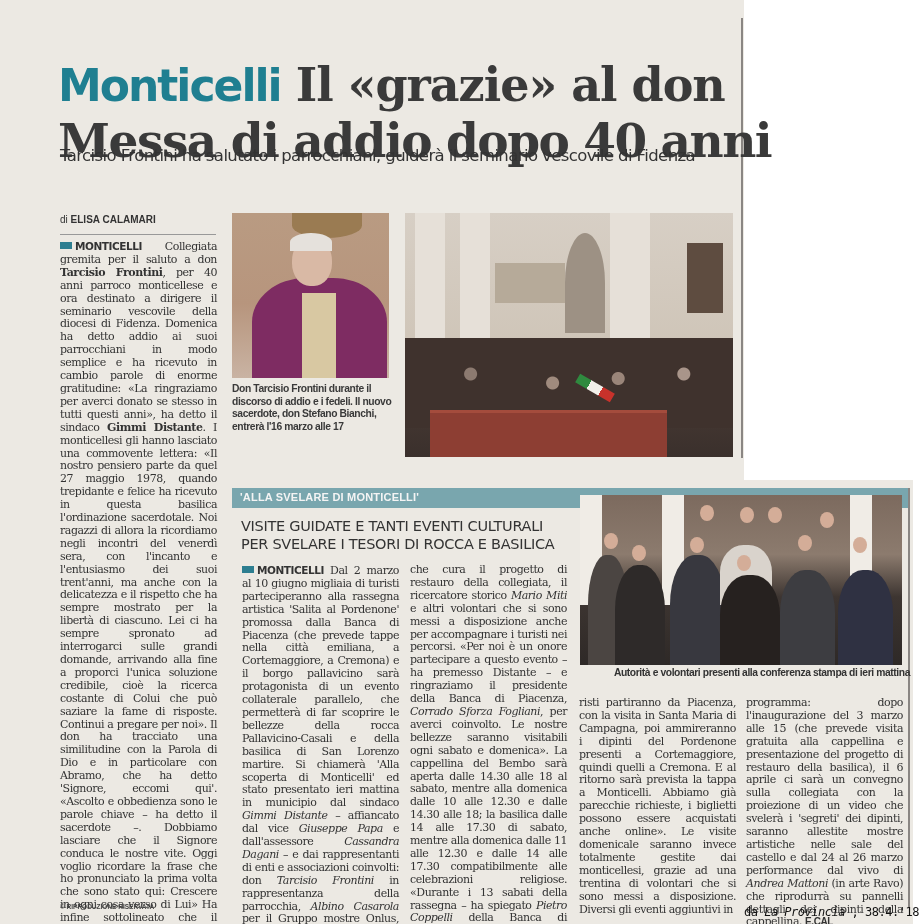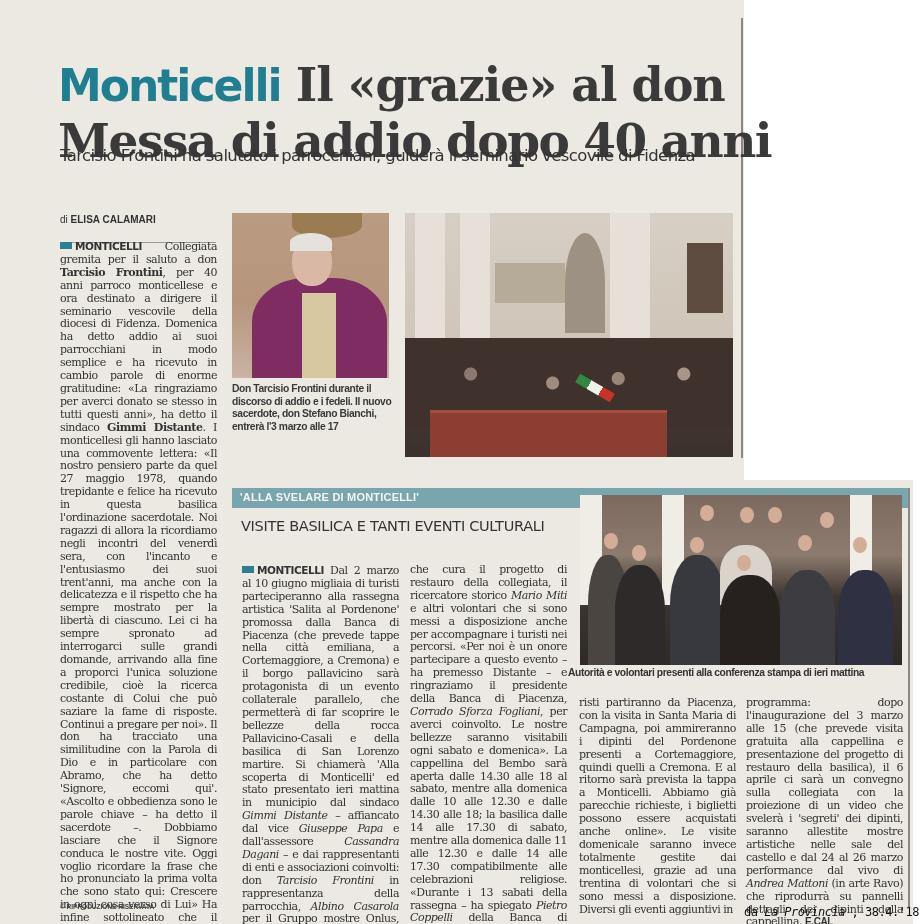--- a/index.html
+++ b/index.html
@@ -5,21 +5,21 @@
   * { margin:0; padding:0; box-sizing:border-box; }
   body { width:920px; height:924px; background:#ffffff; position:relative; overflow:hidden; font-family:"DejaVu Serif", serif; color:#2b2b2b; }
   .clip { position:absolute; left:0; top:0; width:744px; height:480px; background:#ece9e3; }
   .clip2 { position:absolute; left:0; top:480px; width:913px; height:444px; background:#ece9e3; }
   .vline { position:absolute; left:741px; top:18px; width:2px; height:440px; background:#8a8683; }
   .headline { position:absolute; left:58px; top:18px; width:690px; font-family:"DejaVu Serif", serif; font-weight:bold; color:#3a3a3a;margin-top:40px; }
   .hl1 { font-size:46px; line-height:54px; letter-spacing:-1px; white-space:nowrap; }
   .hl1 .place { font-family:"DejaVu Sans", sans-serif; color:#1f7f91; letter-spacing:-2px; font-size:44px; }
   .hl2 { font-size:47px; line-height:56px; letter-spacing:-1.5px; white-space:nowrap; }
   .sub { position:absolute; left:60px; top:145px; font-family:"DejaVu Sans", sans-serif; font-size:16.5px; line-height:22px; color:#333; letter-spacing:-0.6px; white-space:nowrap; }
-  .byline { position:absolute; left:60px; top:214px; width:156px; font-family:"Liberation Sans", sans-serif; font-size:10px; font-weight:bold; border-bottom:1px solid #999; padding-bottom:17px; color:#333; }
+  .byline { position:absolute; left:60px; top:214px; width:156px; font-family:"Liberation Sans", sans-serif; font-size:10px; font-weight:bold; border-bottom:1px solid #999; padding-bottom:9px; color:#333; }
   .byline .di { font-weight:normal; }
   .col1 { position:absolute; left:60px; top:240px; width:157px; font-family:"DejaVu Serif", serif; font-size:11px; line-height:12.9px; color:#333; text-align:justify; letter-spacing:-0.45px; }
   .sq { display:inline-block; width:12px; height:7px; background:#2d7e90; margin-right:3px; vertical-align:1px; }
   .kicker { font-family:"DejaVu Sans", sans-serif; font-weight:bold; font-size:10.5px; }
   .repro { position:absolute; left:60px; top:903px; font-family:"Liberation Sans", sans-serif; font-size:6.5px; font-weight:bold; color:#444; }
   .photo { position:absolute; overflow:hidden; }
   .p1 { left:232px; top:213px; width:157px; height:165px; background:linear-gradient(180deg,#b99b82 0%,#b7957d 55%,#c9b3a3 100%); }
   .p1 .head { position:absolute; left:60px; top:23px; width:40px; height:50px; border-radius:50% 50% 45% 45%; background:#d9b9a5; }
   .p1 .hair { position:absolute; left:58px; top:20px; width:42px; height:18px; border-radius:50% 50% 0 0; background:#e5e1dc; }
   .p1 .robe { position:absolute; left:20px; top:65px; width:135px; height:110px; border-radius:40% 40% 0 0; background:#7e2c62; }
@@ -41,21 +41,21 @@
   .c2, .c3, .c4, .c5 { position:absolute; font-family:"DejaVu Serif", serif; font-size:11px; line-height:12.9px; color:#333; text-align:justify; letter-spacing:-0.45px; }
   .c2 { left:242px; top:564px; width:157px; }
   .c3 { left:410px; top:564px; width:157px; }
   .c4 { left:579px; top:697px; width:157px; }
   .c5 { left:746px; top:697px; width:157px; }
   .c2 i, .c3 i, .c4 i, .c5 i { font-style:italic; }
   .p3 { left:580px; top:495px; width:322px; height:170px; background:linear-gradient(180deg,#7c6a5e 0%,#8c7b6e 35%,#3d3531 60%,#2e2927 100%); }
   .p3 .pillar { position:absolute; top:0; width:22px; height:110px; background:#f0ece6; }
   .p3 .person { position:absolute; border-radius:45% 45% 0 0; }
   .p3 .face { position:absolute; width:14px; height:16px; border-radius:50%; background:#d4ad98; }
-  .cap3 { position:absolute; left:568px; top:667px; width:330px; font-family:"Liberation Sans", sans-serif; font-size:10.3px; font-weight:bold; color:#333; letter-spacing:-0.4px; white-space:nowrap; }
+  .cap3 { position:absolute; left:580px; top:667px; width:330px; font-family:"Liberation Sans", sans-serif; font-size:10.3px; font-weight:bold; color:#333; letter-spacing:-0.4px; white-space:nowrap;text-align:right; }
   .source { position:absolute; left:744px; top:905px; font-family:"DejaVu Sans Mono", monospace; font-size:12px; color:#111; letter-spacing:-0.5px; white-space:nowrap; }
   .source i { font-style:italic;margin-top:12px; }
   .sig { font-family:"Liberation Sans", sans-serif; font-weight:bold; font-size:10px; }
 </style>
 </head>
 <body>
 
 <div class="clip"></div>
 <div class="clip2"></div>
 <div class="vline"></div>
@@ -82,40 +82,41 @@
 </div>
 <div class="repro">© RIPRODUZIONE RISERVATA</div>
 
 <div class="photo p1">
   <div class="ornament"></div>
   <div class="robe"></div>
   <div class="stole"></div>
   <div class="head"></div>
   <div class="hair"></div>
 </div>
-<div class="cap1">Don Tarcisio Frontini durante il discorso di addio e i fedeli. Il nuovo sacerdote, don Stefano Bianchi, entrerà l'3 marzo alle 17</div>
+<div class="cap1">Don Tarcisio Frontini durante il discorso di addio e i fedeli. Il nuovo sacerdote, don Stefano Bianchi, entrerà l'16 marzo alle 17</div>
 
 <div class="photo p2">
   <div class="col" style="left:10px"></div>
   <div class="col" style="left:55px"></div>
   <div class="col" style="left:205px;width:40px"></div>
   <div class="pulpit"></div>
   <div class="arch"></div>
   <div class="painting"></div>
   <div class="crowd"></div>
   <div class="sash"></div>
   <div class="pew"></div>
 </div>
 
 <div class="band"></div>
 <div class="band-label">'ALLA SVELARE DI MONTICELLI'</div>
 <div class="side-rule"></div>
 
 <div class="sec-title">
-  <div>VISITE BASILICA E TANTI EVENTI CULTURALI</div>
+  <div>VISITE GUIDATE E TANTI EVENTI CULTURALI</div>
+  <div>PER SVELARE I TESORI DI ROCCA E BASILICA</div>
 </div>
 
 <div class="c2">
   <span class="sq"></span><span class="kicker">MONTICELLI</span><span> Dal 2 marzo al 10 giugno migliaia di turisti parteciperanno alla rassegna artistica 'Salita al Pordenone' promossa dalla Banca di Piacenza (che prevede tappe nella città emiliana, a Cortemaggiore, a Cremona) e il borgo pallavicino sarà protagonista di un evento collaterale parallelo, che permetterà di far scoprire le bellezze della rocca Pallavicino-Casali e della basilica di San Lorenzo martire. Si chiamerà 'Alla scoperta di Monticelli' ed stato presentato ieri mattina in municipio dal sindaco </span><i>Gimmi Distante</i><span> – affiancato dal vice </span><i>Giuseppe Papa</i><span> e dall'assessore </span><i>Cassandra Dagani</i><span> – e dai rappresentanti di enti e associazioni coinvolti: don </span><i>Tarcisio Frontini</i><span> in rappresentanza della parrocchia, </span><i>Albino Casarola</i><span> per il Gruppo mostre Onlus, l'architetto </span>
 </div>
 
 <div class="c3">
   <span> che cura il progetto di restauro della collegiata, il ricercatore storico </span><i>Mario Miti</i><span> e altri volontari che si sono messi a disposizione anche per accompagnare i turisti nei percorsi. «Per noi è un onore partecipare a questo evento – ha premesso Distante – e ringraziamo il presidente della Banca di Piacenza, </span><i>Corrado Sforza Fogliani</i><span>, per averci coinvolto. Le nostre bellezze saranno visitabili ogni sabato e domenica». La cappellina del Bembo sarà aperta dalle 14.30 alle 18 al sabato, mentre alla domenica dalle 10 alle 12.30 e dalle 14.30 alle 18; la basilica dalle 14 alle 17.30 di sabato, mentre alla domenica dalle 11 alle 12.30 e dalle 14 alle 17.30 compatibilmente alle celebrazioni religiose. «Durante i 13 sabati della rassegna – ha spiegato </span><i>Pietro Coppelli</i><span> della Banca di Piacenza – bus di tu-</span>
 </div>
 

